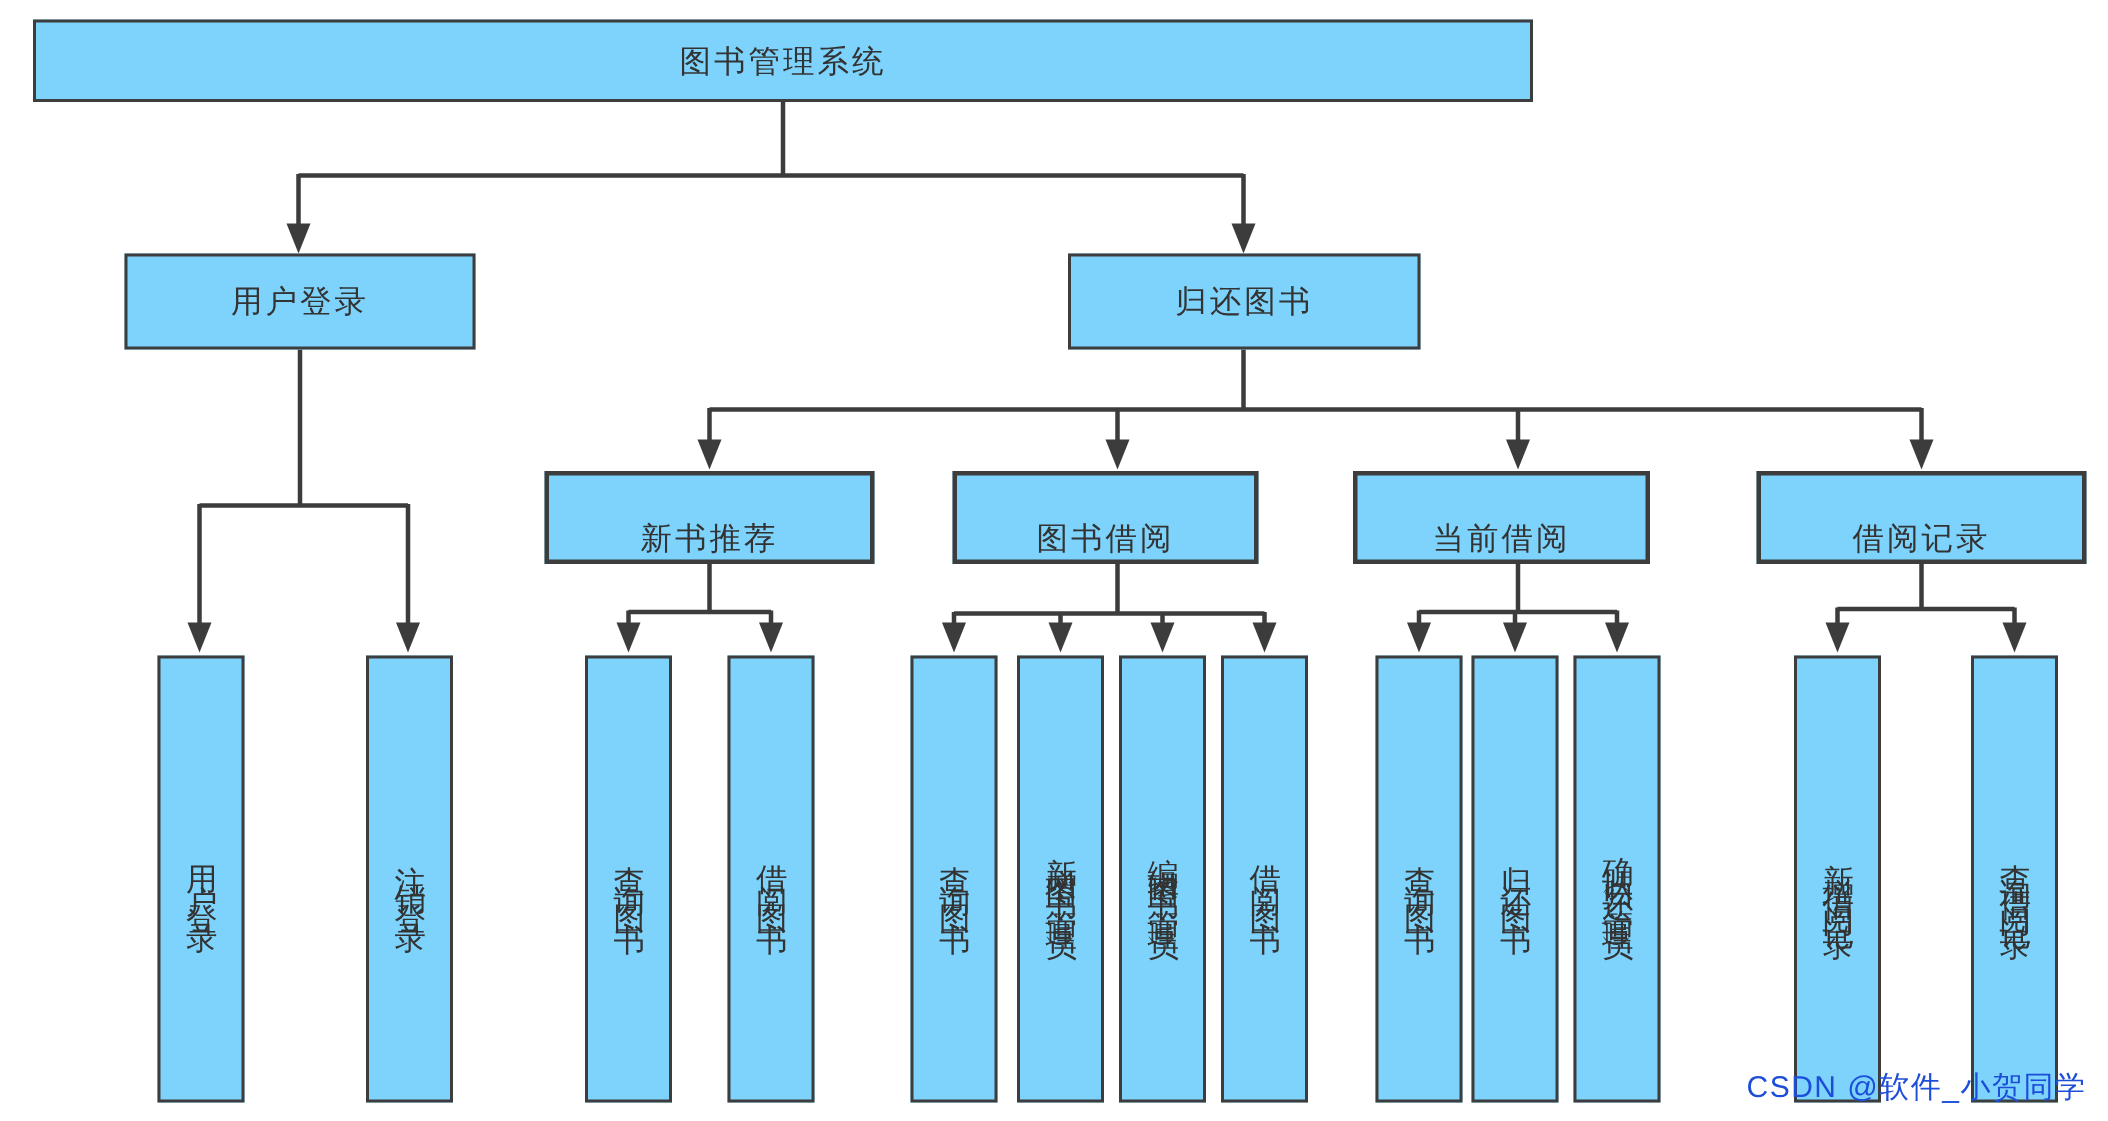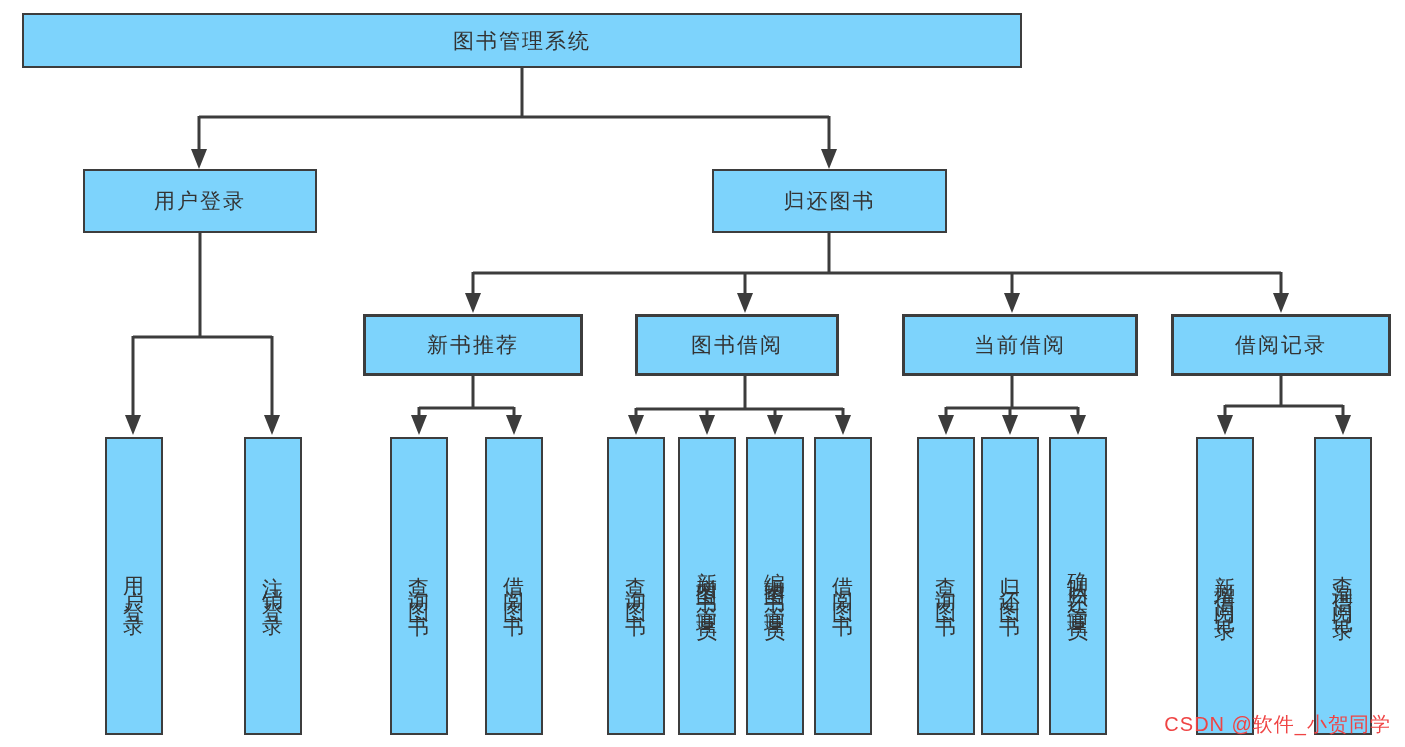--- a/index.html
+++ b/index.html
@@ -25,33 +25,33 @@
     position: absolute;
     background: #7dd3fc;
     border: 2px solid #3d3d3d;
     box-sizing: border-box;
     display: flex;
     align-items: center;
     justify-content: center;
     z-index: 2;
     color: #333333;
   }
-  .node.lvl3 { border-width: 3px; }
+  .node.lvl3 { border-width: 3px; align-items: flex-end; }
   .hlabel {
     font-size: 21px;
     letter-spacing: 2px;
     color: #333333;
     white-space: nowrap;
   }
   .root-box    { left: 22px;  top: 13px;  width: 1000px; height: 55px; }
   .box-user    { left: 83px;  top: 169px; width: 234px;  height: 64px; }
   .box-mgmt    { left: 712px; top: 169px; width: 235px;  height: 64px; }
   .box-newbook { left: 363px; top: 314px; width: 220px;  height: 62px; }
   .box-borrow  { left: 635px; top: 314px; width: 204px;  height: 62px; }
-  .box-current { left: 902px; top: 314px; width: 236px;  height: 62px; }
+  .box-current { left: 902px; top: 314px; width: 198px;  height: 62px; }
   .box-records { left: 1171px;top: 314px; width: 220px;  height: 62px; }
   .leaf {
     top: 437px;
     width: 58px;
     height: 298px;
   }
   .vlabel {
     writing-mode: vertical-rl;
     font-size: 21px;
     color: #333333;
@@ -71,21 +71,21 @@
   .leaf-9  { left: 917px; }
   .leaf-10 { left: 981px; }
   .leaf-11 { left: 1049px; }
   .leaf-12 { left: 1196px; }
   .leaf-13 { left: 1314px; }
   .watermark {
     position: absolute;
     right: 14px;
     top: 711px;
     font-size: 20px;
-    color: #ef4444;
+    color: #1d4ed8;
     letter-spacing: 1px;
     z-index: 3;
     white-space: nowrap;
   }
 </style>
 </head>
 <body>
 
 <div class="canvas">
 

